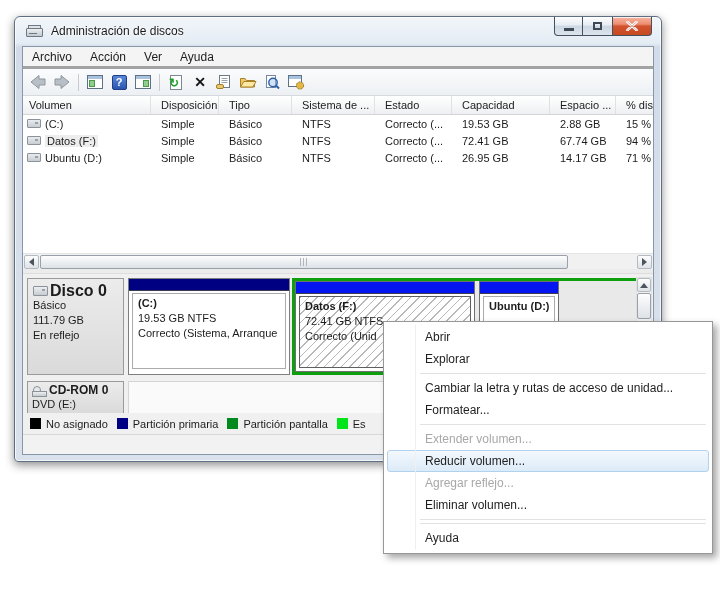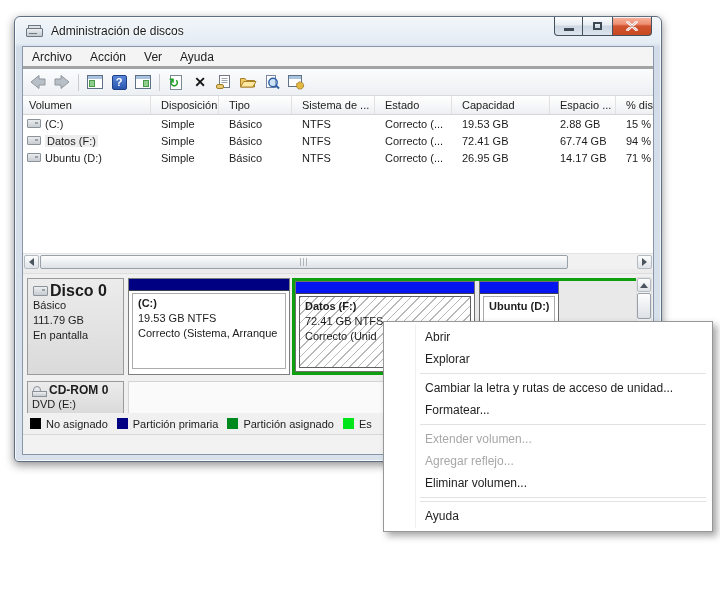--- a/index.html
+++ b/index.html
@@ -306,21 +306,21 @@
         <div class="graph">
 
           <div class="disk-row">
             <div class="dhead">
               <div class="dname">
                   <span class="disk-ic"></span>
                   <span>Disco 0</span>
                 </div>
               <div>Básico</div>
               <div>111.79 GB</div>
-              <div>En pantalla</div>
+              <div>En reflejo</div>
             </div>
 
             <div class="part part-c">
               <div class="pbar" style="background-color: rgb(0, 0, 130);"></div>
               <div class="pbody">
                 <div class="plabel">(C:)</div>
                 <div>19.53 GB NTFS</div>
                 <div>Correcto (Sistema, Arranque</div>
               </div>
             </div>
@@ -368,21 +368,21 @@
             <div class="lg-item">
               <span class="lg-sq" style="background-color: rgb(0, 0, 0);"></span>
               <span>No asignado</span>
             </div>
             <div class="lg-item">
               <span class="lg-sq" style="background-color: rgb(0, 0, 130);"></span>
               <span>Partición primaria</span>
             </div>
             <div class="lg-item">
               <span class="lg-sq" style="background-color: rgb(0, 137, 31);"></span>
-              <span>Partición asignado</span>
+              <span>Partición pantalla</span>
             </div>
             <div class="lg-item">
               <span class="lg-sq" style="background-color: rgb(0, 229, 26);"></span>
               <span>Es</span>
             </div>
           </div>
         </div>
 
         <div class="statusbar"></div>
       </div>
@@ -390,20 +390,21 @@
   </div>
 
   <div class="cmenu">
     <div class="mi">Abrir</div>
     <div class="mi">Explorar</div>
     <div class="msep"></div>
     <div class="mi">Cambiar la letra y rutas de acceso de unidad...</div>
     <div class="mi">Formatear...</div>
     <div class="msep"></div>
     <div class="mi disabled">Extender volumen...</div>
+    <div class="mi hl">Reducir volumen...</div>
     <div class="mi disabled">Agregar reflejo...</div>
     <div class="mi">Eliminar volumen...</div>
     <div class="msep"></div>
     <div class="msep"></div>
     <div class="mi">Ayuda</div>
   </div>
 
 </div>
 
 </body></html>

